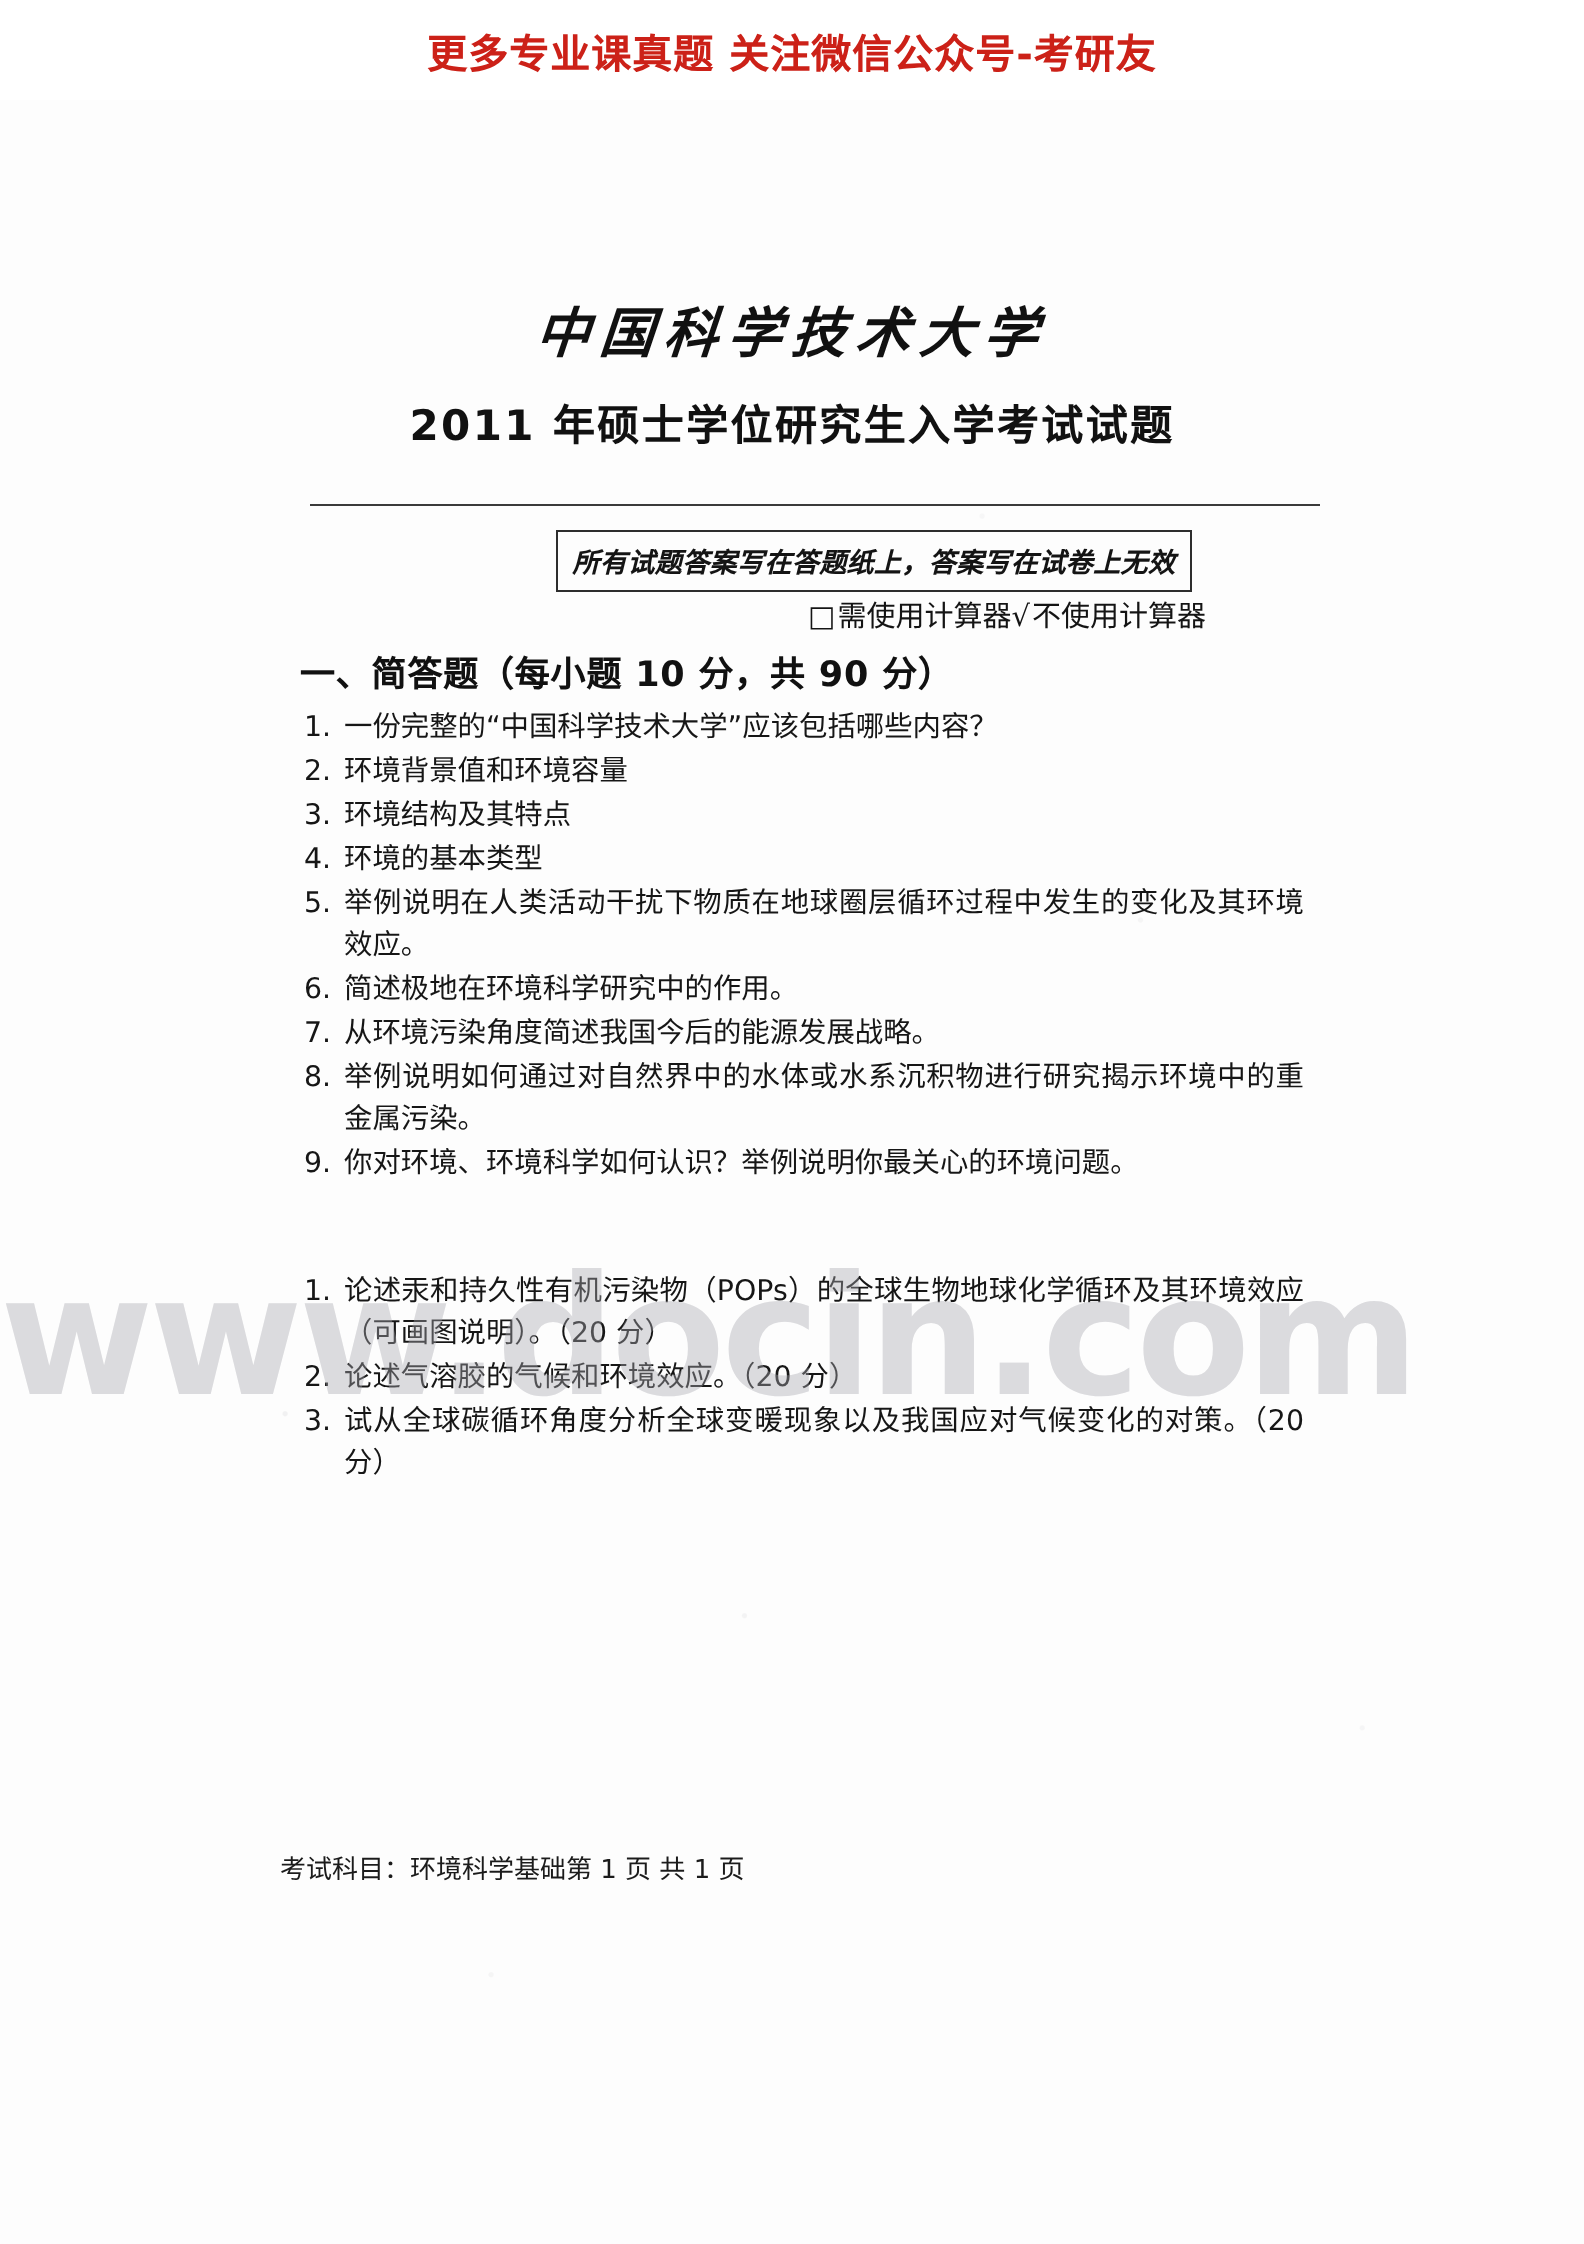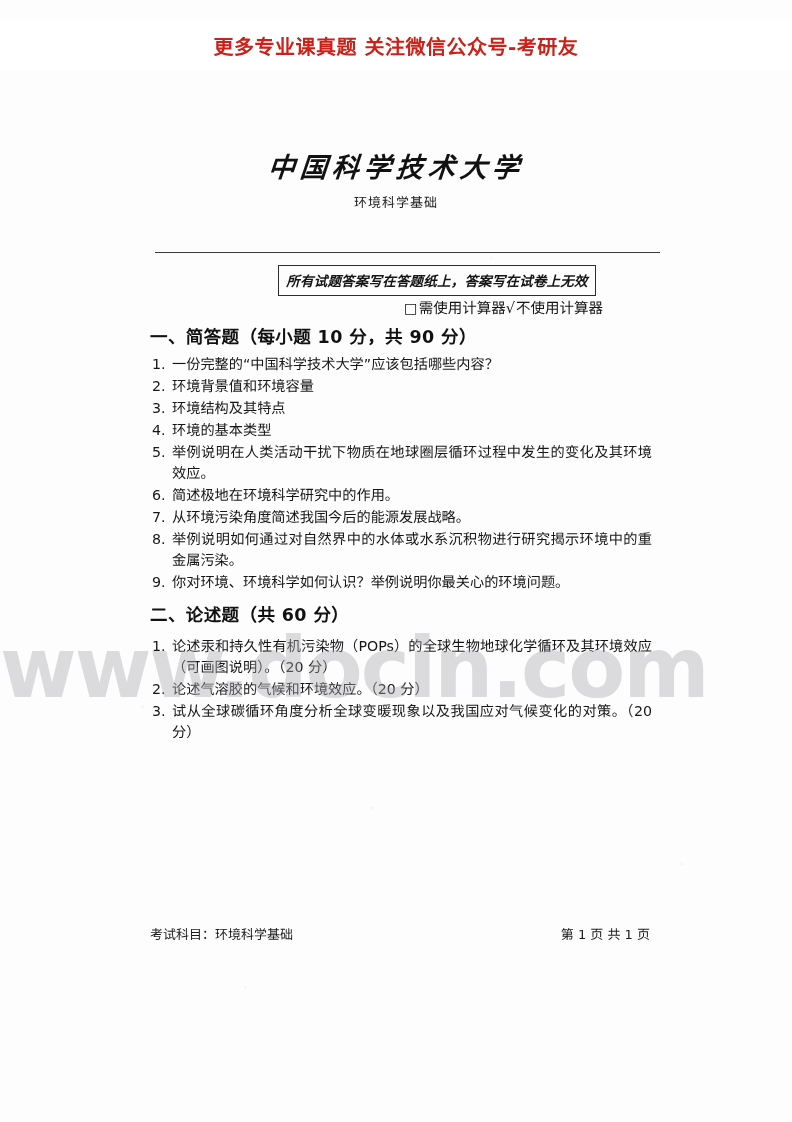--- a/index.html
+++ b/index.html
@@ -41,21 +41,20 @@
   .promo-banner {
     position: absolute;
     top: 0;
     left: 0;
     width: 792px;
     height: 50px;
     display: flex;
     align-items: center;
     justify-content: center;
     background: #ffffff;
-    margin-top: 20px;
   }
   .promo-text {
     font-family: "DejaVu Sans", "Liberation Sans", sans-serif;
     font-size: 20px;
     font-weight: bold;
     letter-spacing: .5px;
     color: #cc2118;
     white-space: nowrap;
   }
 
@@ -206,26 +205,24 @@
   }
   .q-text {
     flex: 1 1 auto;
     text-align: justify;
   }
 
   
   .footer {
     position: absolute;
     top: 924px;
-    left: 150px;
+    left: 140px;
     width: 500px;
     display: flex;
-    justify-content: space-between;
     align-items: baseline;
-    gap: 16px;
   }
   .footer-subject, .footer-page {
     font-family: "DejaVu Sans", "Liberation Sans", sans-serif;
     font-size: 13px;
     color: #1b1b1b;
     white-space: nowrap;
   }
 </style>
 </head>
 <body>
@@ -237,21 +234,21 @@
 <div class="promo-banner">
   <span class="promo-text">更多专业课真题 关注微信公众号-考研友</span>
 </div>
 
 <div class="watermark">www.docin.com</div>
 
 <div class="doc">
 
   <div class="title-block">
     <div class="univ-name">中国科学技术大学</div>
-    <div class="subject-name">环境科学基础</div>
+    <div class="exam-title">2011 年硕士学位研究生入学考试试题</div>
   </div>
 
   <div class="rule"></div>
 
   <div class="notice-box">
     <span class="notice-text">所有试题答案写在答题纸上，答案写在试卷上无效</span>
   </div>
 
   <div class="calc-row">
     <span class="calc-opt">
@@ -296,21 +293,20 @@
     <li class="q-item">
       <span class="q-num">8.</span>
       <span class="q-text">举例说明如何通过对自然界中的水体或水系沉积物进行研究揭示环境中的重金属污染。</span>
     </li>
     <li class="q-item">
       <span class="q-num">9.</span>
       <span class="q-text">你对环境、环境科学如何认识？举例说明你最关心的环境问题。</span>
     </li>
   </ul>
 
-  <div class="section-head" id="section-2-head">二、论述题（共 60 分）</div>
 
   <ul class="q-list" id="section-2-list">
     <li class="q-item">
       <span class="q-num">1.</span>
       <span class="q-text">论述汞和持久性有机污染物（POPs）的全球生物地球化学循环及其环境效应（可画图说明）。（20 分）</span>
     </li>
     <li class="q-item">
       <span class="q-num">2.</span>
       <span class="q-text">论述气溶胶的气候和环境效应。（20 分）</span>
     </li>

